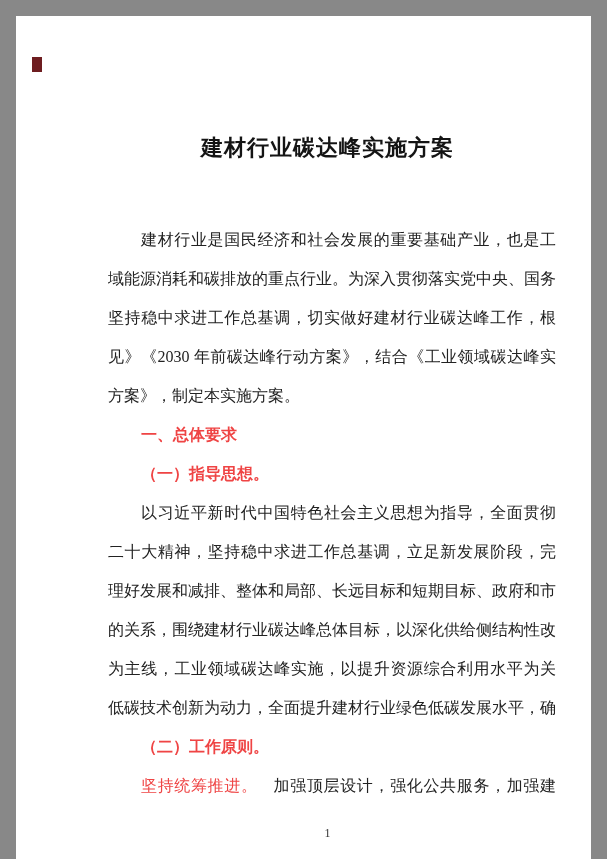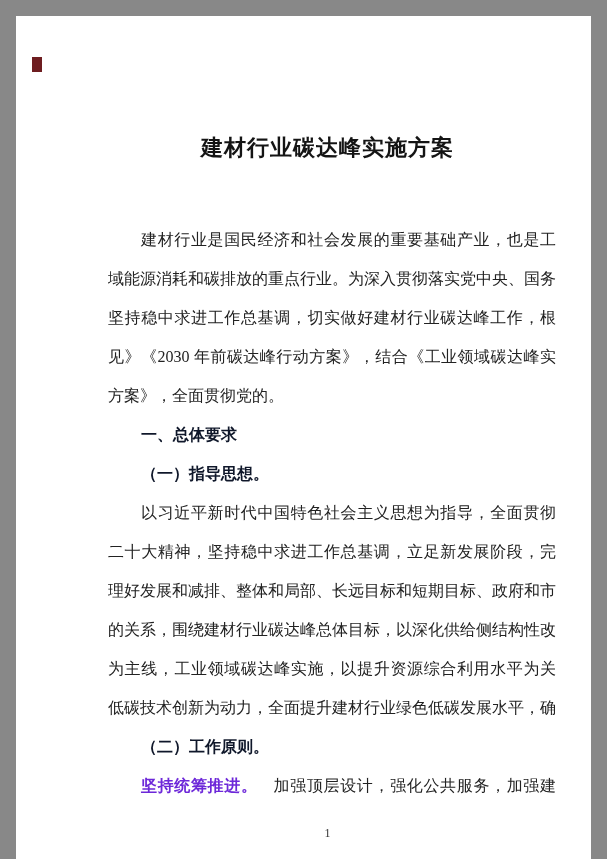--- a/index.html
+++ b/index.html
@@ -49,24 +49,24 @@
     word-break: break-all;
     color: #222222;
   }
   .line.body-first { text-indent: 33px; }
   .line.body-last { text-align: left; text-align-last: left; }
   .line.heading {
     text-align: left;
     text-align-last: left;
     padding-left: 33px;
     font-weight: 700;
-    color: #0f172a;
+    color: #ef4444;
   }
   .line.body-mixed { text-indent: 33px; }
-  .line b { font-weight: 700; color: #6d28d9; }
+  .line b { font-weight: 400; color: #ef4444; }
   .page-number {
     position: absolute;
     top: 802px;
     left: 0;
     width: 100%;
     text-align: center;
     font-size: 12px;
     color: #333333;
   }
 </style>
@@ -76,21 +76,21 @@
 <div class="page">
   <div class="corner-mark" style="background: rgb(110, 29, 32);"></div>
 
   <div class="doc-title">建材行业碳达峰实施方案</div>
 
   <div class="body-block">
       <div class="line body-first"><span>建材行业是国民经济和社会发展的重要基础产业，也是工业领</span></div>
       <div class="line body"><span>域能源消耗和碳排放的重点行业。为深入贯彻落实党中央、国务院</span></div>
       <div class="line body"><span>坚持稳中求进工作总基调，切实做好建材行业碳达峰工作，根据</span></div>
       <div class="line body"><span>见》《2030 年前碳达峰行动方案》，结合《工业领域碳达峰实施</span></div>
-      <div class="line body-last"><span>方案》，全面贯彻党的。</span></div>
+      <div class="line body-last"><span>方案》，制定本实施方案。</span></div>
       <div class="line heading"><span>一、总体要求</span></div>
       <div class="line heading"><span>（一）指导思想。</span></div>
       <div class="line body-first"><span>以习近平新时代中国特色社会主义思想为指导，全面贯彻党的</span></div>
       <div class="line body"><span>二十大精神，坚持稳中求进工作总基调，立足新发展阶段，完整、</span></div>
       <div class="line body"><span>理好发展和减排、整体和局部、长远目标和短期目标、政府和市场</span></div>
       <div class="line body"><span>的关系，围绕建材行业碳达峰总体目标，以深化供给侧结构性改革</span></div>
       <div class="line body"><span>为主线，工业领域碳达峰实施，以提升资源综合利用水平为关键，以</span></div>
       <div class="line body"><span>低碳技术创新为动力，全面提升建材行业绿色低碳发展水平，确保</span></div>
       <div class="line heading"><span>（二）工作原则。</span></div>
       <div class="line body-mixed"><b>坚持统筹推进。</b><span>加强顶层设计，强化公共服务，加强建材行业</span></div>

